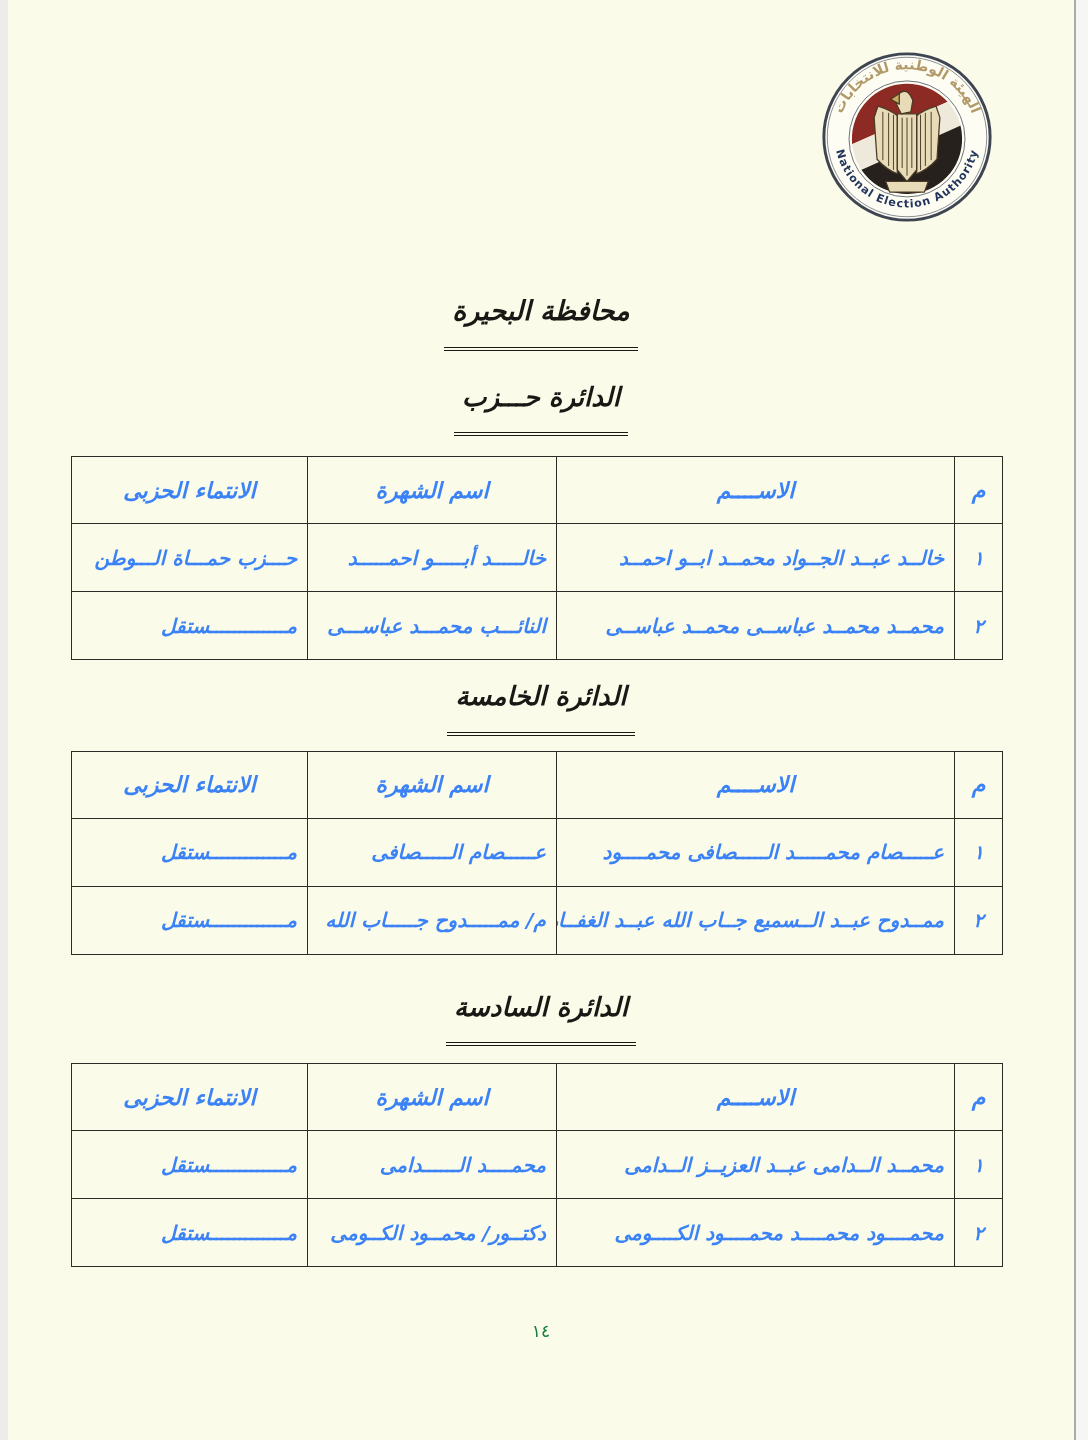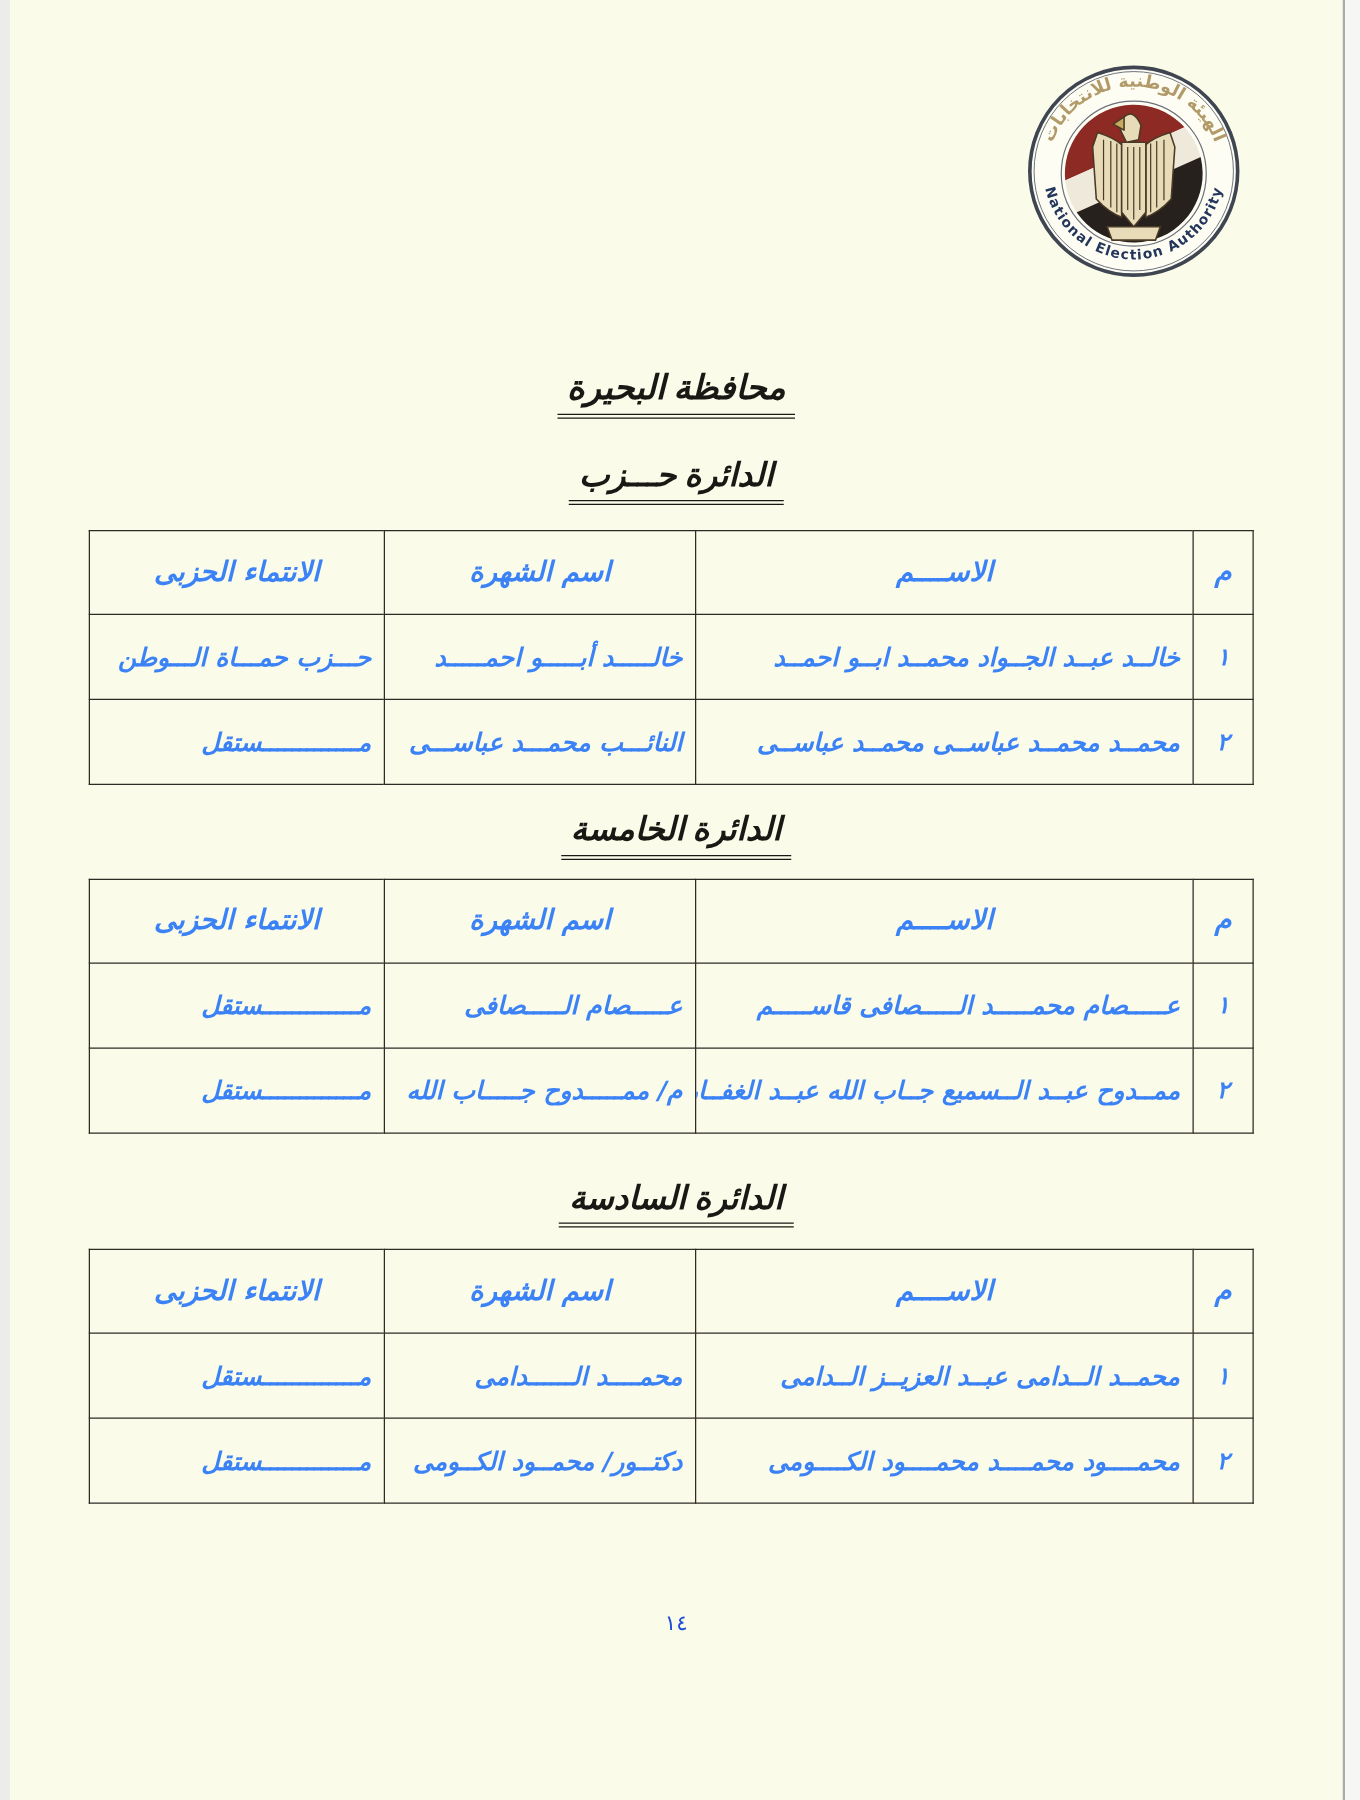--- a/index.html
+++ b/index.html
@@ -34,23 +34,22 @@
     padding-top: 294px;
     text-align: center;
   }
   .heading-text {
     display: inline-block;
     font-size: 27px;
     font-weight: bold;
     font-style: italic;
     color: #1a1815;
     border-bottom: 4px double #1a1815;
-    padding: 0 8px 3px 8px;
+    padding: 0 8px 19px 8px;
     line-height: 1.25;
-    font-family: Liberation Serif, serif;
   }
   .district-title { text-align: center; }
   .district-1 .district-title { margin-top: 30px; }
   .district-2 .district-title { margin-top: 20px; }
   .district-3 .district-title { margin-top: 36px; }
   .district-title .heading-text { font-size: 26px; }
   
   table.doc-table {
     border-collapse: collapse;
     table-layout: fixed;
@@ -80,25 +79,25 @@
     font-size: 20px;
     text-align: right;
   }
   table.doc-table td.cell-num { text-align: center; font-size: 19px; }
   col.col-num   { width: 48px; }
   col.col-name  { width: 398px; }
   col.col-known { width: 249px; }
   col.col-party { width: 236px; }
   
   .page-number {
-    margin-top: 86px;
+    margin-top: 54px;
     text-align: center;
     font-size: 17px;
     letter-spacing: 3px;
-    color: #1d4ed8;
+    color: #15803d;
   }
 </style>
 </head>
 <body>
 
 <div class="scan-left-strip"></div>
 <div class="scan-right-strip"></div>
 
 <div class="page">
 
@@ -200,21 +199,21 @@
         </colgroup>
       <tbody>
           <tr>
         <th>م</th>
         <th>الاســــم</th>
         <th>اسم الشهرة</th>
         <th>الانتماء الحزبى</th>
       </tr>
       <tr>
         <td class="cell-num">١</td>
-        <td>عـــــصام محمـــــد الـــــصافى قاســـــم</td>
+        <td>عـــــصام محمـــــد الـــــصافى محمــــود</td>
         <td>عـــــصام الـــــصافى</td>
         <td>مـــــــــــــستقل</td>
       </tr>
       <tr>
         <td class="cell-num">٢</td>
         <td>ممــدوح عبــد الــسميع جــاب الله عبــد الغفــار</td>
         <td>م/ ممـــــدوح جـــــاب الله</td>
         <td>مـــــــــــــستقل</td>
       </tr>
     </tbody>

